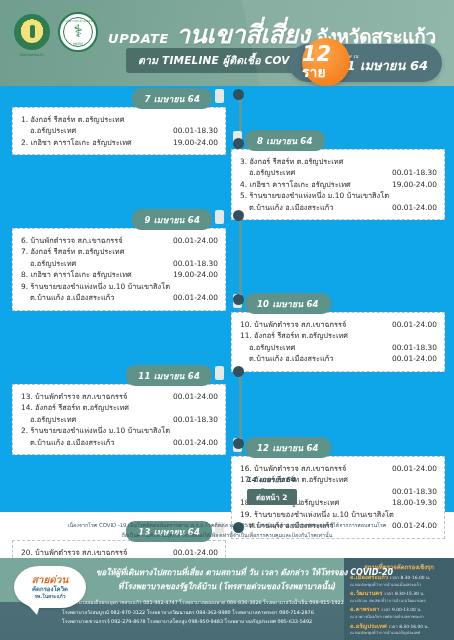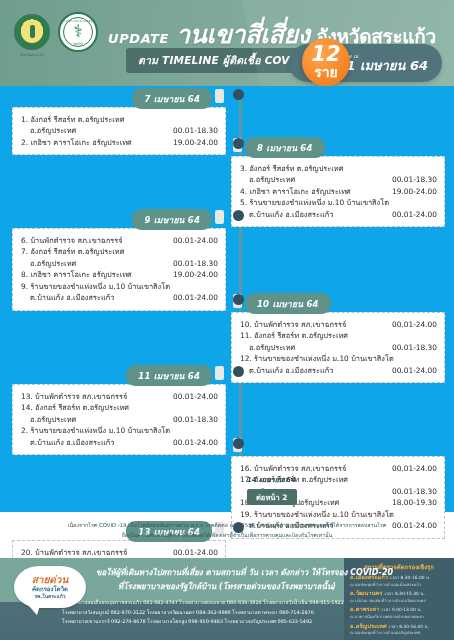--- a/index.html
+++ b/index.html
@@ -60,21 +60,21 @@
     background:#476b74; border-radius:19px; padding:4px 14px 4px 48px;
     color:#fff; display:flex; flex-direction:column; justify-content:center;
     box-shadow:0 2px 4px rgba(0,0,0,.15);
   }
   .cp-label{ font-size:5.5px; opacity:.9; font-style:italic; line-height:1.1;}
   .cp-date{ font-size:13px; font-weight:700; font-style:italic; line-height:1.15; white-space:nowrap;}
   .count-circle{
     position:absolute; right:calc(12px + 92px); top:38px;
     width:48px; height:48px; border-radius:50%;
     background: radial-gradient(circle at 38% 32%, #ffa64d, #f58220 70%);
-    color:#fff; display:flex; flex-direction:column; align-items:center; justify-content:center;
+    color:#fff; display:flex; flex-direction:column; justify-content:center;
     box-shadow:0 2px 5px rgba(0,0,0,.2); z-index:3;
   }
   .cc-num{ font-size:21px; font-weight:700; font-style:italic; line-height:.92;}
   .cc-unit{ font-size:14px; font-weight:700; line-height:1;}
 
   
   .body { position:relative; height:426px; padding-top:4px; background:#0ea5e9; }
   .spine{
     position:absolute; left:239px; top:8px; width:3px; height:398px;
     background:#5c9aa1;
@@ -216,21 +216,21 @@
             <div class="row cont">
               <div class="txt">อ.อรัญประเทศ</div>
               <div class="tm">00.01-18.30</div>
             </div>
             <div class="row">
               <div class="txt">2. เกอิชา คาราโอเกะ อรัญประเทศ</div>
               <div class="tm">19.00-24.00</div>
             </div>
           </div>
         </div>
-        <div class="blk right" style="top: 51px;">
+        <div class="blk right" style="top: 44px;">
           <div class="pill-wrap">
             <div class="pill-tab"></div>
             <div class="pill">8 เมษายน 64</div>
           </div>
           <div class="card">
             <div class="row">
               <div class="txt">3. อังกอร์ รีสอร์ท ต.อรัญประเทศ</div>
               <div class="tm"></div>
             </div>
             <div class="row cont">
@@ -294,24 +294,20 @@
               <div class="tm">00.01-24.00</div>
             </div>
             <div class="row">
               <div class="txt">11. อังกอร์ รีสอร์ท ต.อรัญประเทศ</div>
               <div class="tm"></div>
             </div>
             <div class="row cont">
               <div class="txt">อ.อรัญประเทศ</div>
               <div class="tm">00.01-18.30</div>
             </div>
-            <div class="row">
-              <div class="txt">12. ร้านขายของชำแห่งหนึ่ง ม.10 บ้านเขาสิงโต</div>
-              <div class="tm"></div>
-            </div>
             <div class="row cont">
               <div class="txt">ต.บ้านแก้ง อ.เมืองสระแก้ว</div>
               <div class="tm">00.01-24.00</div>
             </div>
           </div>
         </div>
         <div class="blk left" style="top: 279px;">
           <div class="pill-wrap">
             <div class="pill-tab"></div>
             <div class="pill">11 เมษายน 64</div>
@@ -335,20 +331,21 @@
             </div>
             <div class="row cont">
               <div class="txt">ต.บ้านแก้ง อ.เมืองสระแก้ว</div>
               <div class="tm">00.01-24.00</div>
             </div>
           </div>
         </div>
         <div class="blk right" style="top: 351px;">
           <div class="pill-wrap">
             <div class="pill-tab"></div>
+            <div class="pill">12 เมษายน 64</div>
           </div>
           <div class="card">
             <div class="row">
               <div class="txt">16. บ้านพักตำรวจ สภ.เขาฉกรรจ์</div>
               <div class="tm">00.01-24.00</div>
             </div>
             <div class="row">
               <div class="txt">17. อังกอร์ รีสอร์ท ต.อรัญประเทศ</div>
               <div class="tm"></div>
             </div>

